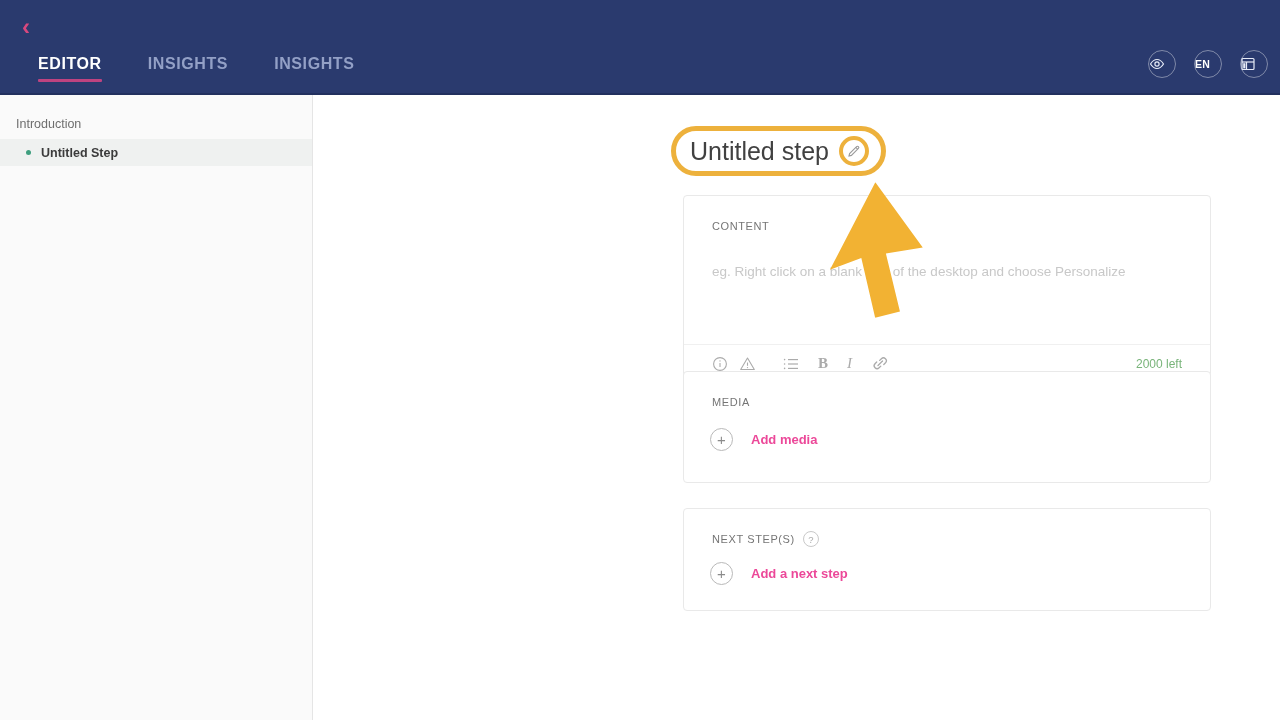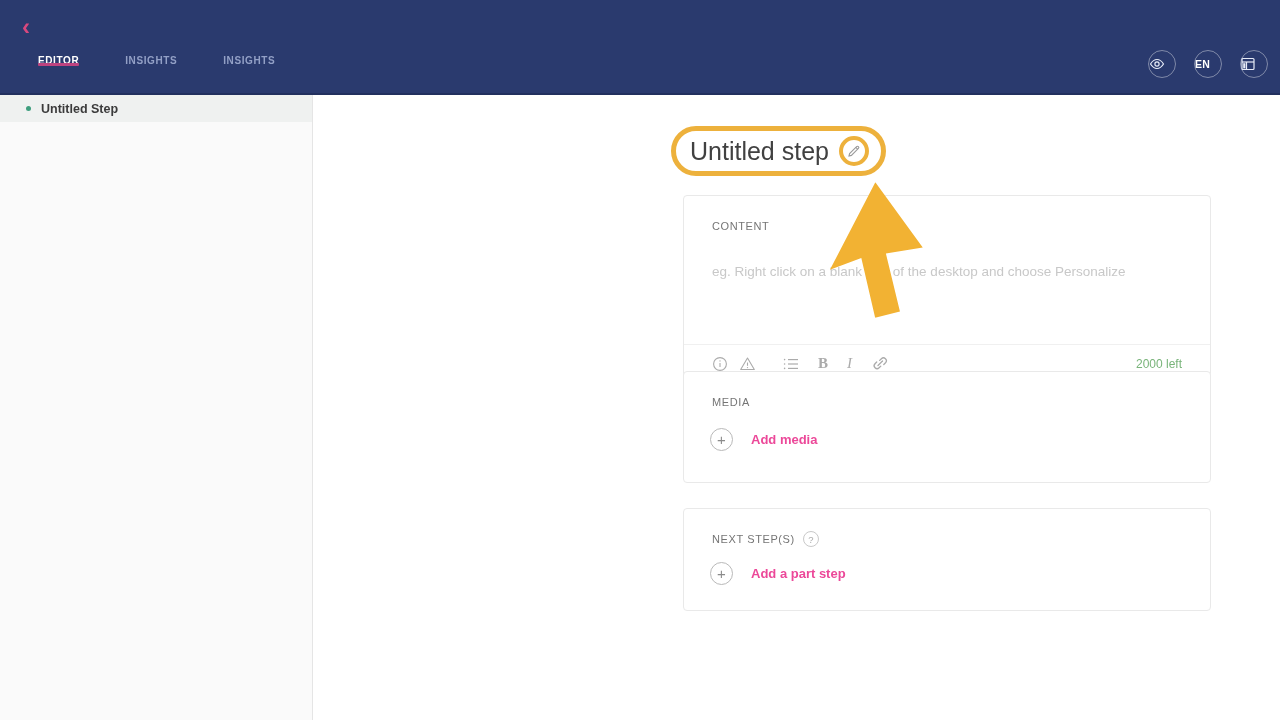--- a/index.html
+++ b/index.html
@@ -15,22 +15,22 @@
     position:absolute; left:14px; top:14px; width:24px; height:28px;
     color:#D8487E; font-size:24px; font-weight:bold; line-height:26px;
     text-align:center; cursor:pointer; user-select:none;
   }
   .header-title {
     position:absolute; left:38px; top:12px; color:#ffffff;
     font-size:21px; font-weight:600; letter-spacing:0.2px;
   }
   .tabs { position:absolute; left:38px; top:55px; display:flex; gap:46px; }
   .tab {
-    font-size:10px; font-weight:bold; letter-spacing:0.6px;
-    color:#93A0C6; cursor:pointer; position:relative;
+    font-size:16px; font-weight:bold; letter-spacing:0.6px;
+    color:#93A0C6; padding-bottom:9px; cursor:pointer; position:relative;
   }
   .tab.active { color:#ffffff; }
   .tab.active::after {
     content:""; position:absolute; left:0; right:0; bottom:0; height:3px;
     background:#BE4380; border-radius:1px;
   }
   .header-actions { position:absolute; right:12px; top:50px; display:flex; gap:18px; }
   .action-circle {
     width:28px; height:28px; border-radius:50%;
     border:1px solid rgba(255,255,255,0.4);
@@ -174,20 +174,21 @@
           <line x1="1" y1="5" x2="13" y2="5"></line>
           <line x1="5.5" y1="5" x2="5.5" y2="12.5"></line>
           <rect x="2.2" y="6.2" width="2.2" height="5.2" fill="#E7EBF7" stroke="none"></rect>
         </svg>
       </span>
     </div>
   </div>
 </div>
 
 <div class="sidebar">
+  <div class="section-title">Introduction</div>
   <div class="step-item">
     <span class="step-dot"></span>
     <span class="step-label">Untitled Step</span>
   </div>
 </div>
 
 <div class="main-col">
 
   <div class="title-row">
     <span class="step-title">Untitled step</span>
@@ -250,21 +251,21 @@
     </div>
   </div>
 
   <div class="card card-next">
     <div class="card-label-row">
       <span>NEXT STEP(S)</span>
       <span class="q-circle">?</span>
     </div>
     <div class="add-row">
       <span class="plus-circle">+</span>
-      <span class="add-label">Add a part step</span>
+      <span class="add-label">Add a next step</span>
     </div>
   </div>
 </div>
 
 <div class="cursor-arrow">
   <svg width="100" height="135" viewBox="0 0 100 135">
     <polygon points="38,0 2,92 32,77 52,135 76,126 56,70 92,60" fill="#F2B233"></polygon>
   </svg>
 </div>
 

